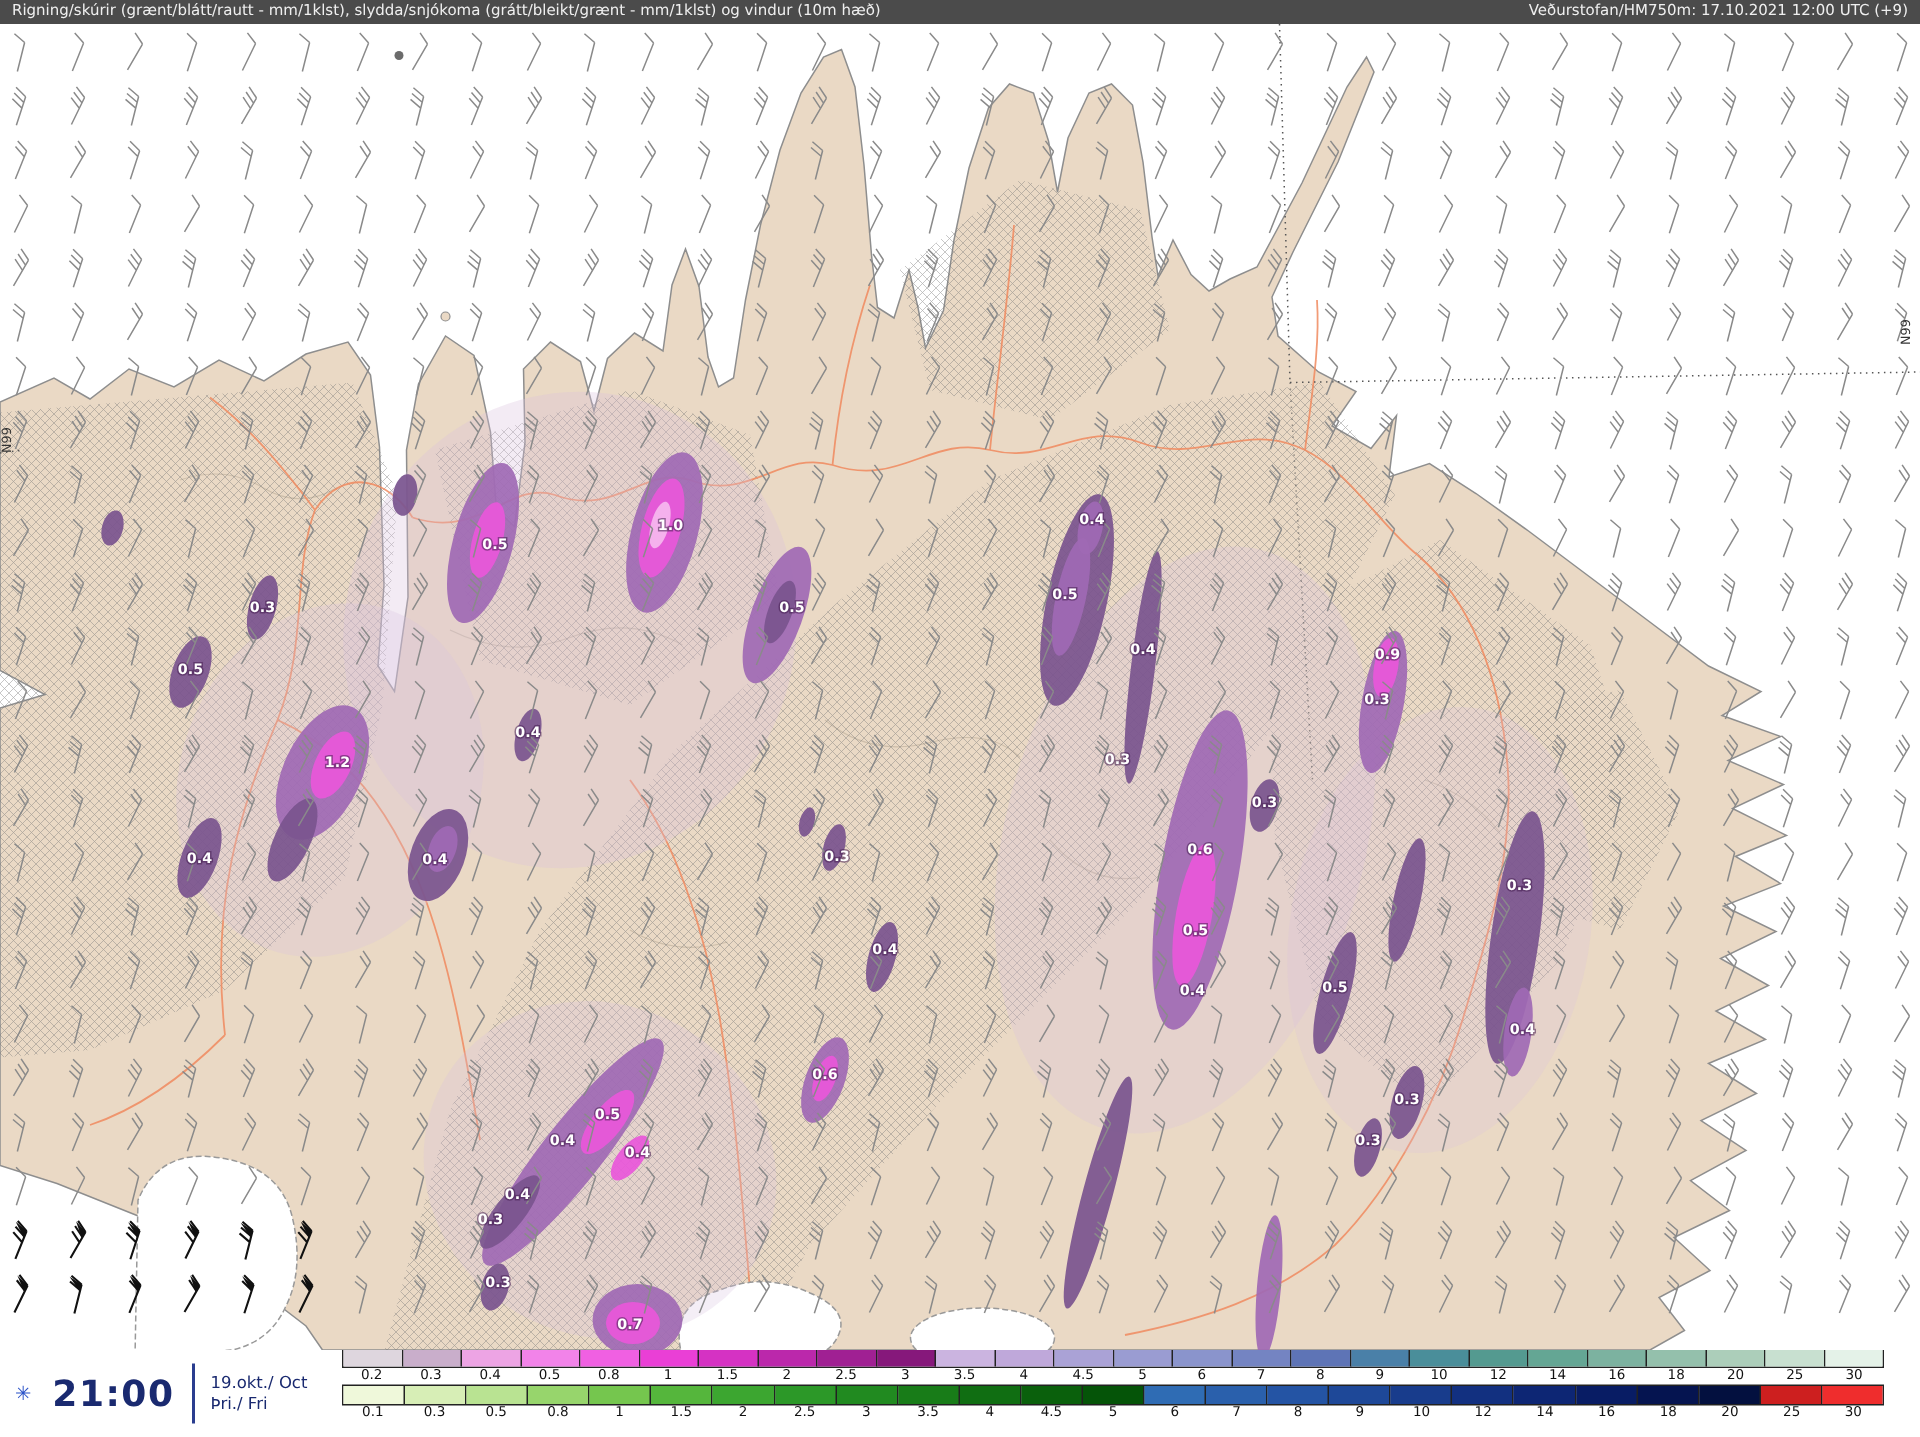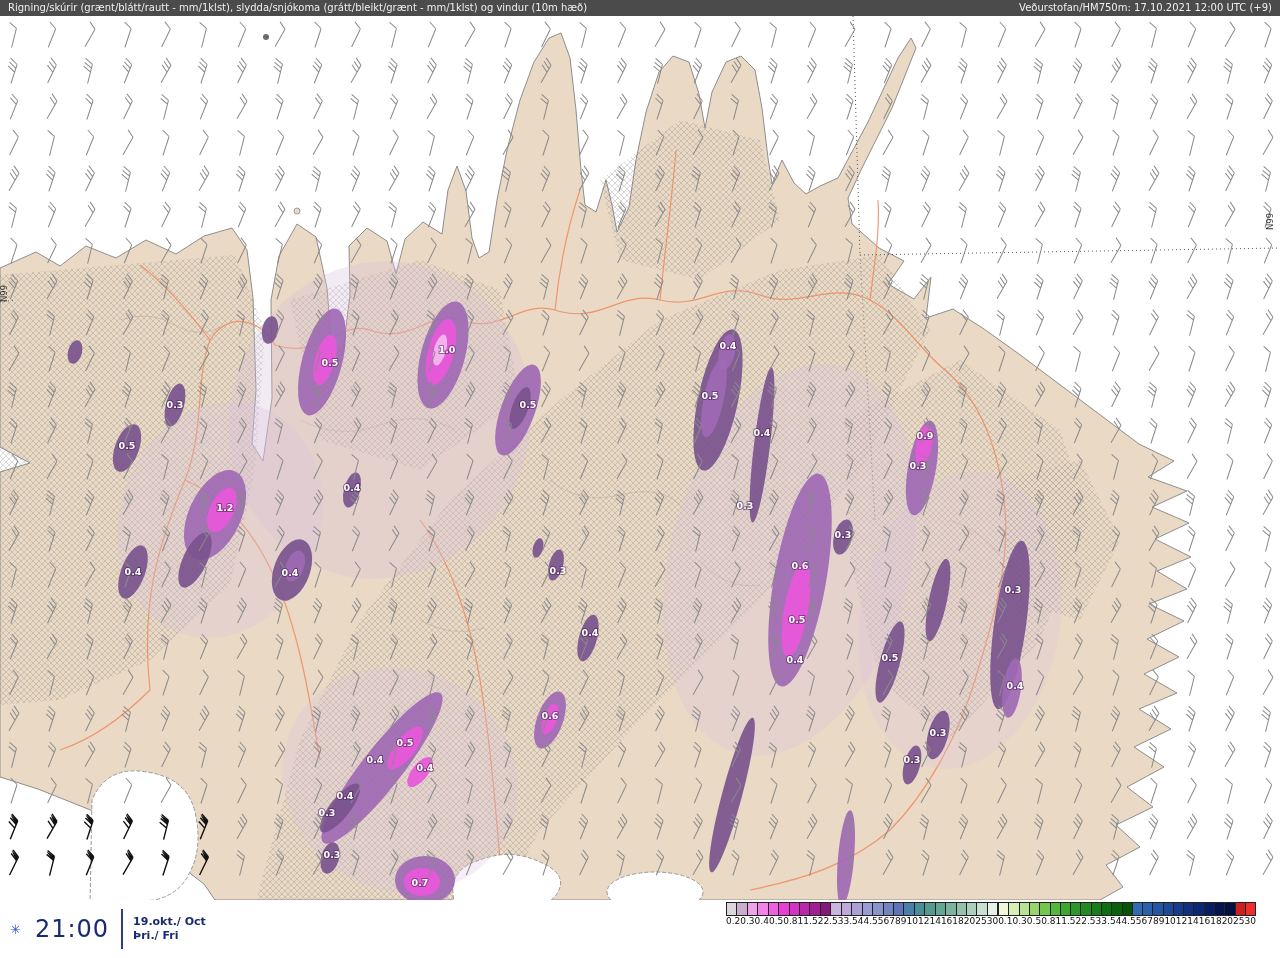--- a/index.html
+++ b/index.html
@@ -5,24 +5,24 @@
   *{margin:0;padding:0;box-sizing:border-box}
   html,body{width:1280px;height:958px;overflow:hidden;background:#fff;
     font-family:"DejaVu Sans","Liberation Sans",sans-serif;}
   .topbar{height:16px;background:#4b4b4b;color:#efefef;display:flex;
     justify-content:space-between;align-items:flex-end;padding:0 8px;font-size:10px;line-height:16px;white-space:nowrap}
   .map-wrap{height:884px;position:relative;background:#fff}
   svg{display:block}
   footer{height:58px;display:flex;background:#fff;align-items:stretch}
   .timebox{width:224px;display:flex;align-items:center;position:relative}
   .marker{font-size:13px;color:#2a52c8;margin-left:10px}
-  .time{font-size:24px;font-weight:normal;color:#1a2a70;margin-left:14px;letter-spacing:1px}
+  .time{font-size:24px;font-weight:bold;color:#1a2a70;margin-left:14px;letter-spacing:1px}
   .tdivider{width:2px;height:40px;background:#2a3d8f;margin:0 10px 0 12px}
-  .dates{color:#1a2a70;font-weight:bold;font-size:11px;line-height:1.3}
-  .scales{flex:1;display:flex;justify-content:flex-end;padding:2px 24px 14px 4px}
+  .dates{color:#1a2a70;font-weight:normal;font-size:11px;line-height:1.3}
+  .scales{flex:1;display:flex;flex-direction:column;justify-content:center;padding:2px 24px 14px 4px}
   .scale .cells{display:flex;height:14px;border:1px solid #222}
   .cell{flex:1;border-right:1px solid #222}
   .cell:last-child{border-right:none}
   .scale .labels{display:flex;height:11px}
   .lab{flex:1;font-size:9px;text-align:center;color:#111;line-height:11px}
   .plabel{fill:#ffffff;font-size:9.5px;font-weight:bold;text-anchor:middle;
     paint-order:stroke;stroke:rgba(70,30,80,0.55);stroke-width:2px}
   .edge-label{font-size:8.5px;fill:#333}
 </style>
 </head>

